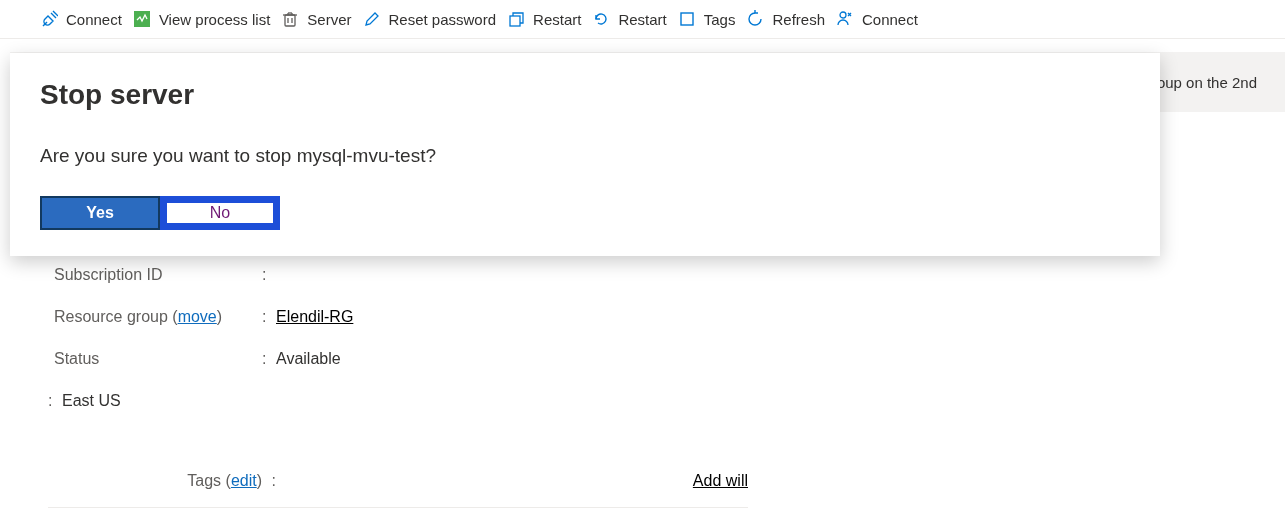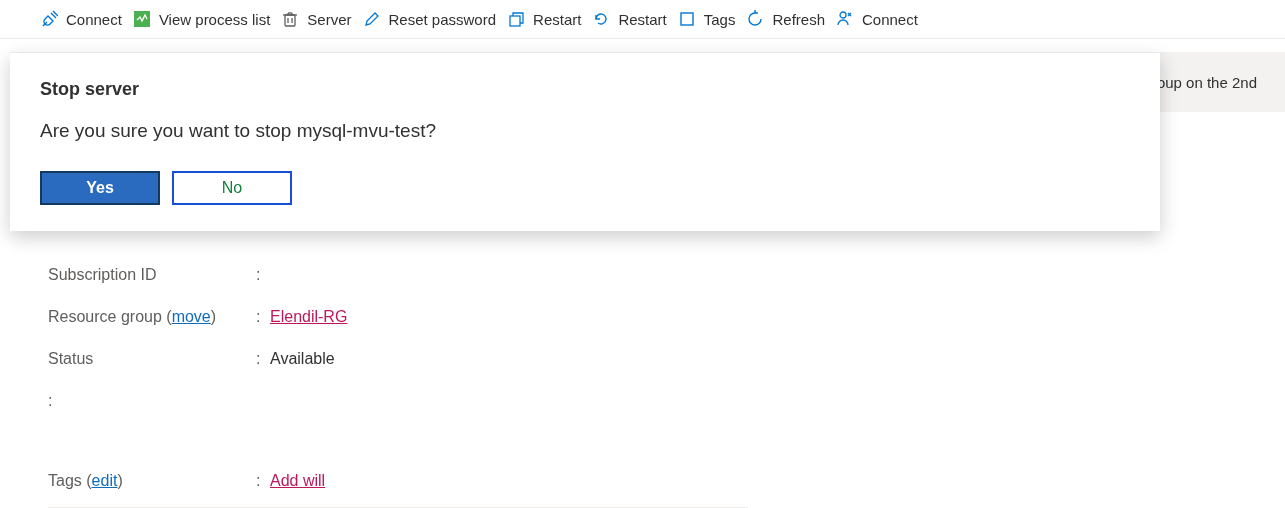--- a/index.html
+++ b/index.html
@@ -57,44 +57,43 @@
       position: absolute;
       top: 53px;
       left: 10px;
       width: 1150px;
       background: #ffffff;
       box-shadow: 0 6px 18px rgba(0,0,0,0.2);
       padding: 26px 30px 26px 30px;
       z-index: 10;
     }
     .dialog-title {
-      font-size: 18px;
+      font-size: 28px;
       font-weight: 600;
       color: #323130;
-      margin-bottom: 16px;
+      margin-bottom: 30px;
     }
     .dialog-body {
       font-size: 19px;
       color: #323130;
       line-height: 1.55;
       margin-bottom: 26px;
     }
     .dialog-actions {
       display: flex;
-      gap: 12px;
       align-items: flex-end;
     }
     .btn {
       min-width: 120px;
       height: 34px;
       font-size: 16px;
       cursor: pointer;
-      border: 2px solid #1d4ed8;
+      border: 7px solid #1d4ed8;
       background: #ffffff;
-      color: #15803d;
+      color: #701a75;
       display: inline-flex;
       align-items: center;
       justify-content: center;
     }
     .btn-primary {
       background: #2b6bbf;
       border: 2px solid #12395f;
       color: #ffffff;
       font-weight: 600;
     }
@@ -107,45 +106,47 @@
     .detail-row {
       display: flex;
       align-items: center;
       height: 42px;
       font-size: 16px;
       color: #323130;
     }
     .detail-label {
       width: 208px;
       color: #605e5c;
+      margin-left: 6px;
     }
     .detail-colon {
       width: 14px;
       color: #605e5c;
     }
     .detail-value {
       flex: 1;
     }
     .link {
-      color: #be185d;
+      color: #000000;
       text-decoration: underline;
       cursor: pointer;
     }
     .paren-link {
       color: #605e5c;
     }
     .paren-link .link-inner {
       color: #0F6CBD;
       text-decoration: underline;
       cursor: pointer;
     }
     .tags-row {
       margin-top: 44px;
       border-bottom: 1px solid #edebe9;
       padding-bottom: 12px;
+      text-align: right;
     }
     svg { display: block; }
     .icon-green {
       width: 16px;
       height: 16px;
       background: #4caf50;
       display: inline-flex;
       align-items: center;
       justify-content: center;
       color: white;
@@ -290,20 +291,21 @@
   </div>
 
   <div class="detail-row">
     <div class="detail-label">Status</div>
     <div class="detail-colon">:</div>
     <div class="detail-value">Available</div>
   </div>
 
   <div class="detail-row">
     <div class="detail-colon">:</div>
+    <div class="detail-value">East US</div>
   </div>
 
   <div class="detail-row tags-row">
     <div class="detail-label">
       <span>Tags</span>
       <span class="paren-link">
         (<span class="link-inner">edit</span>)
       </span>
     </div>
     <div class="detail-colon">:</div>

